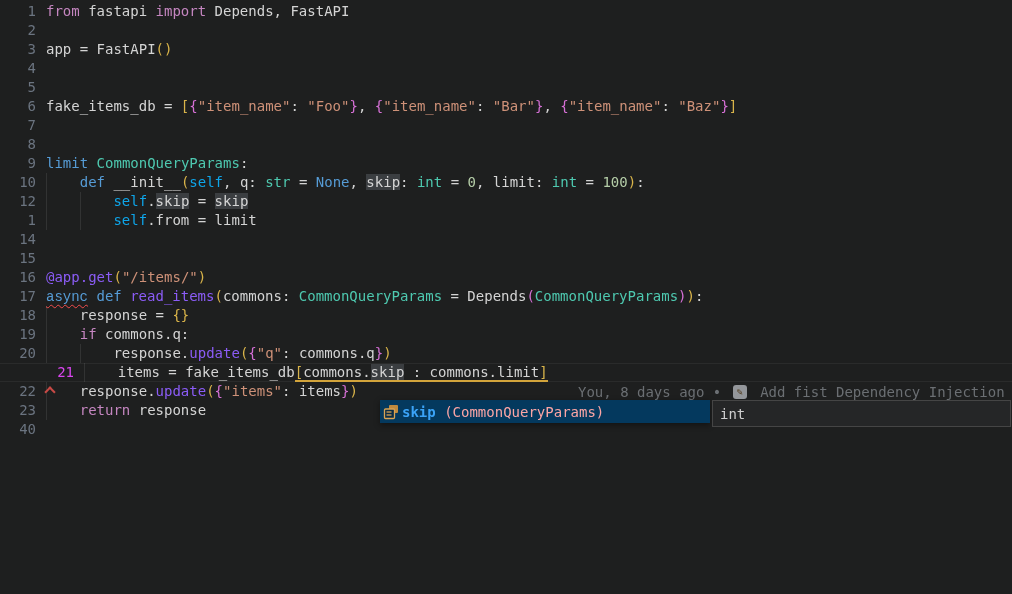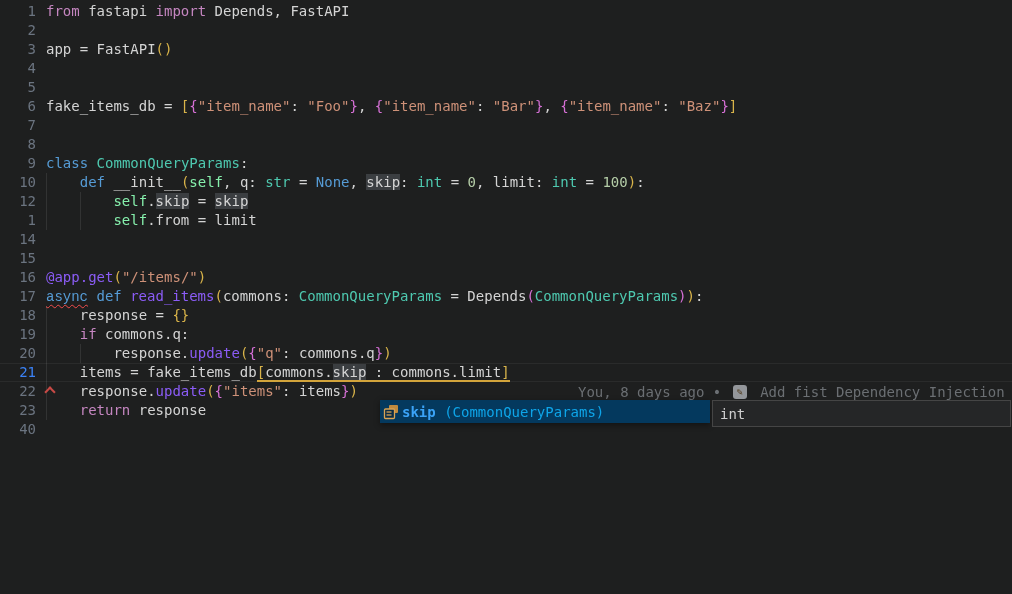--- a/index.html
+++ b/index.html
@@ -5,71 +5,71 @@
   html,body{margin:0;padding:0;background:#1e1f1f;}
   body{width:1012px;height:594px;overflow:hidden;position:relative;
        font-family:"DejaVu Sans Mono","Liberation Mono",monospace;font-size:14px;}
 
   .editor{position:absolute;inset:0;background:#1e1f1f;}
   .code{position:absolute;top:2px;left:0;right:0;}
 
   .row{display:flex;height:19px;line-height:19px;white-space:pre;}
   .row.active{box-shadow:inset 0 1px 0 rgba(255,255,255,.055), inset 0 -1px 0 rgba(255,255,255,.055);}
   .gutter{width:36px;flex:0 0 36px;text-align:right;color:#6b7480;user-select:none;}
-  .row.active .gutter{color:#3b82f6;}
+  .row.active .gutter{color:#d946ef;padding-left:38px;}
   .content{position:relative;margin-left:10px;flex:1;color:#d4d4d4;}
 
   .guide{position:absolute;top:0;bottom:0;width:1px;background:rgba(255,255,255,.09);}
 
   .t-plain{color:#d4d4d4}
   .t-kw1{color:#c586c0}
   .t-kw2{color:#569cd6}
   .t-type{color:#4ec9b0}
   .t-fn{color:#8b5cf6}
   .t-str{color:#ce9178}
   .t-num{color:#b5cea8}
-  .t-self{color:#86efac}
+  .t-self{color:#0ea5e9}
   .t-br1{color:#d9b44a}
   .t-br2{color:#d670d6}
   .occ{background:rgba(118,128,136,.33);}
   .sq{text-decoration:underline wavy #f14c4c;text-decoration-thickness:1px;text-underline-offset:3px;font-family:Liberation Mono, monospace;}
 
   .gold-underline{position:absolute;height:2px;bottom:0;background:#d3a43b;}
   .error-caret{position:absolute;width:8px;height:8px;border-top:2px solid #c84a46;border-right:2px solid #c84a46;
                transform:rotate(-45deg);box-sizing:border-box;}
 
   .blame{position:absolute;left:578px;top:382px;height:19px;display:flex;align-items:center;
          color:#6b6f73;white-space:pre;}
   .memo{display:inline-flex;align-items:center;justify-content:center;width:14px;height:14px;border-radius:3px;
         background:#93969a;color:#4a3313;font-size:10px;margin:0 5px 0 3px;flex:0 0 14px;}
 
   .suggest{position:absolute;left:380px;top:400px;width:330px;height:23px;background:#04395e;
            display:flex;align-items:center;box-shadow:0 2px 6px rgba(0,0,0,.4);}
   .suggest .icon{width:16px;height:16px;margin:0 3px 0 3px;flex:0 0 16px;}
   .s-label{color:#3ba3f7;font-weight:bold;}
-  .s-detail{color:#0ea5e9;white-space:pre;}
+  .s-detail{color:#fca5a5;white-space:pre;}
 
   .suggest-doc{position:absolute;left:712px;top:400px;width:299px;height:27px;background:#252627;
                border:1px solid #454545;box-sizing:border-box;display:flex;align-items:center;
                color:#cfcfcf;padding-left:7px;}
 </style>
 </head>
 <body>
 
 <div class="editor">
   <div class="code">
       <div class="row"><div class="gutter">1</div><div class="content"><span class="t-kw1">from</span><span class="t-plain"> fastapi </span><span class="t-kw1">import</span><span class="t-plain"> Depends, FastAPI</span></div></div>
       <div class="row"><div class="gutter">2</div><div class="content"></div></div>
       <div class="row"><div class="gutter">3</div><div class="content"><span class="t-plain">app = FastAPI</span><span class="t-br1">()</span></div></div>
       <div class="row"><div class="gutter">4</div><div class="content"></div></div>
       <div class="row"><div class="gutter">5</div><div class="content"></div></div>
       <div class="row"><div class="gutter">6</div><div class="content"><span class="t-plain">fake_items_db = </span><span class="t-br1">[</span><span class="t-br2">{</span><span class="t-str">"item_name"</span><span class="t-plain">: </span><span class="t-str">"Foo"</span><span class="t-br2">}</span><span class="t-plain">, </span><span class="t-br2">{</span><span class="t-str">"item_name"</span><span class="t-plain">: </span><span class="t-str">"Bar"</span><span class="t-br2">}</span><span class="t-plain">, </span><span class="t-br2">{</span><span class="t-str">"item_name"</span><span class="t-plain">: </span><span class="t-str">"Baz"</span><span class="t-br2">}</span><span class="t-br1">]</span></div></div>
       <div class="row"><div class="gutter">7</div><div class="content"></div></div>
       <div class="row"><div class="gutter">8</div><div class="content"></div></div>
-      <div class="row"><div class="gutter">9</div><div class="content"><span class="t-kw2">class</span><span class="t-plain"> </span><span class="t-type">CommonQueryParams</span><span class="t-plain">:</span></div></div>
+      <div class="row"><div class="gutter">9</div><div class="content"><span class="t-kw2">limit</span><span class="t-plain"> </span><span class="t-type">CommonQueryParams</span><span class="t-plain">:</span></div></div>
       <div class="row"><div class="gutter">10</div><div class="content"><i class="guide" style="left: 0px;"></i><span class="t-plain">    </span><span class="t-kw2">def</span><span class="t-plain"> __init__</span><span class="t-br1">(</span><span class="t-self">self</span><span class="t-plain">, q: </span><span class="t-type">str</span><span class="t-plain"> = </span><span class="t-kw2">None</span><span class="t-plain">, </span><span class="t-plain occ">skip</span><span class="t-plain">: </span><span class="t-type">int</span><span class="t-plain"> = </span><span class="t-num">0</span><span class="t-plain">, limit: </span><span class="t-type">int</span><span class="t-plain"> = </span><span class="t-num">100</span><span class="t-br1">)</span><span class="t-plain">:</span></div></div>
       <div class="row"><div class="gutter">12</div><div class="content"><i class="guide" style="left: 0px;"></i><i class="guide" style="left: 34px;"></i><span class="t-plain">        </span><span class="t-self">self</span><span class="t-plain">.</span><span class="t-plain occ">skip</span><span class="t-plain"> = </span><span class="t-plain occ">skip</span></div></div>
       <div class="row"><div class="gutter">1</div><div class="content"><i class="guide" style="left: 0px;"></i><i class="guide" style="left: 34px;"></i><span class="t-plain">        </span><span class="t-self">self</span><span class="t-plain">.from = limit</span></div></div>
       <div class="row"><div class="gutter">14</div><div class="content"></div></div>
       <div class="row"><div class="gutter">15</div><div class="content"></div></div>
       <div class="row"><div class="gutter">16</div><div class="content"><span class="t-fn">@app.get</span><span class="t-br1">(</span><span class="t-str">"/items/"</span><span class="t-br1">)</span></div></div>
       <div class="row"><div class="gutter">17</div><div class="content"><span class="t-kw2 sq">async</span><span class="t-plain"> </span><span class="t-kw2">def</span><span class="t-plain"> </span><span class="t-fn">read_items</span><span class="t-br1">(</span><span class="t-plain">commons: </span><span class="t-type">CommonQueryParams</span><span class="t-plain"> = Depends</span><span class="t-br2">(</span><span class="t-type">CommonQueryParams</span><span class="t-br2">)</span><span class="t-br1">)</span><span class="t-plain">:</span></div></div>
       <div class="row"><div class="gutter">18</div><div class="content"><i class="guide" style="left: 0px;"></i><span class="t-plain">    response = </span><span class="t-br1">{}</span></div></div>
       <div class="row"><div class="gutter">19</div><div class="content"><i class="guide" style="left: 0px;"></i><span class="t-plain">    </span><span class="t-kw1">if</span><span class="t-plain"> commons.q:</span></div></div>
       <div class="row"><div class="gutter">20</div><div class="content"><i class="guide" style="left: 0px;"></i><i class="guide" style="left: 34px;"></i><span class="t-plain">        response.</span><span class="t-fn">update</span><span class="t-br1">(</span><span class="t-br2">{</span><span class="t-str">"q"</span><span class="t-plain">: commons.q</span><span class="t-br2">}</span><span class="t-br1">)</span></div></div>

